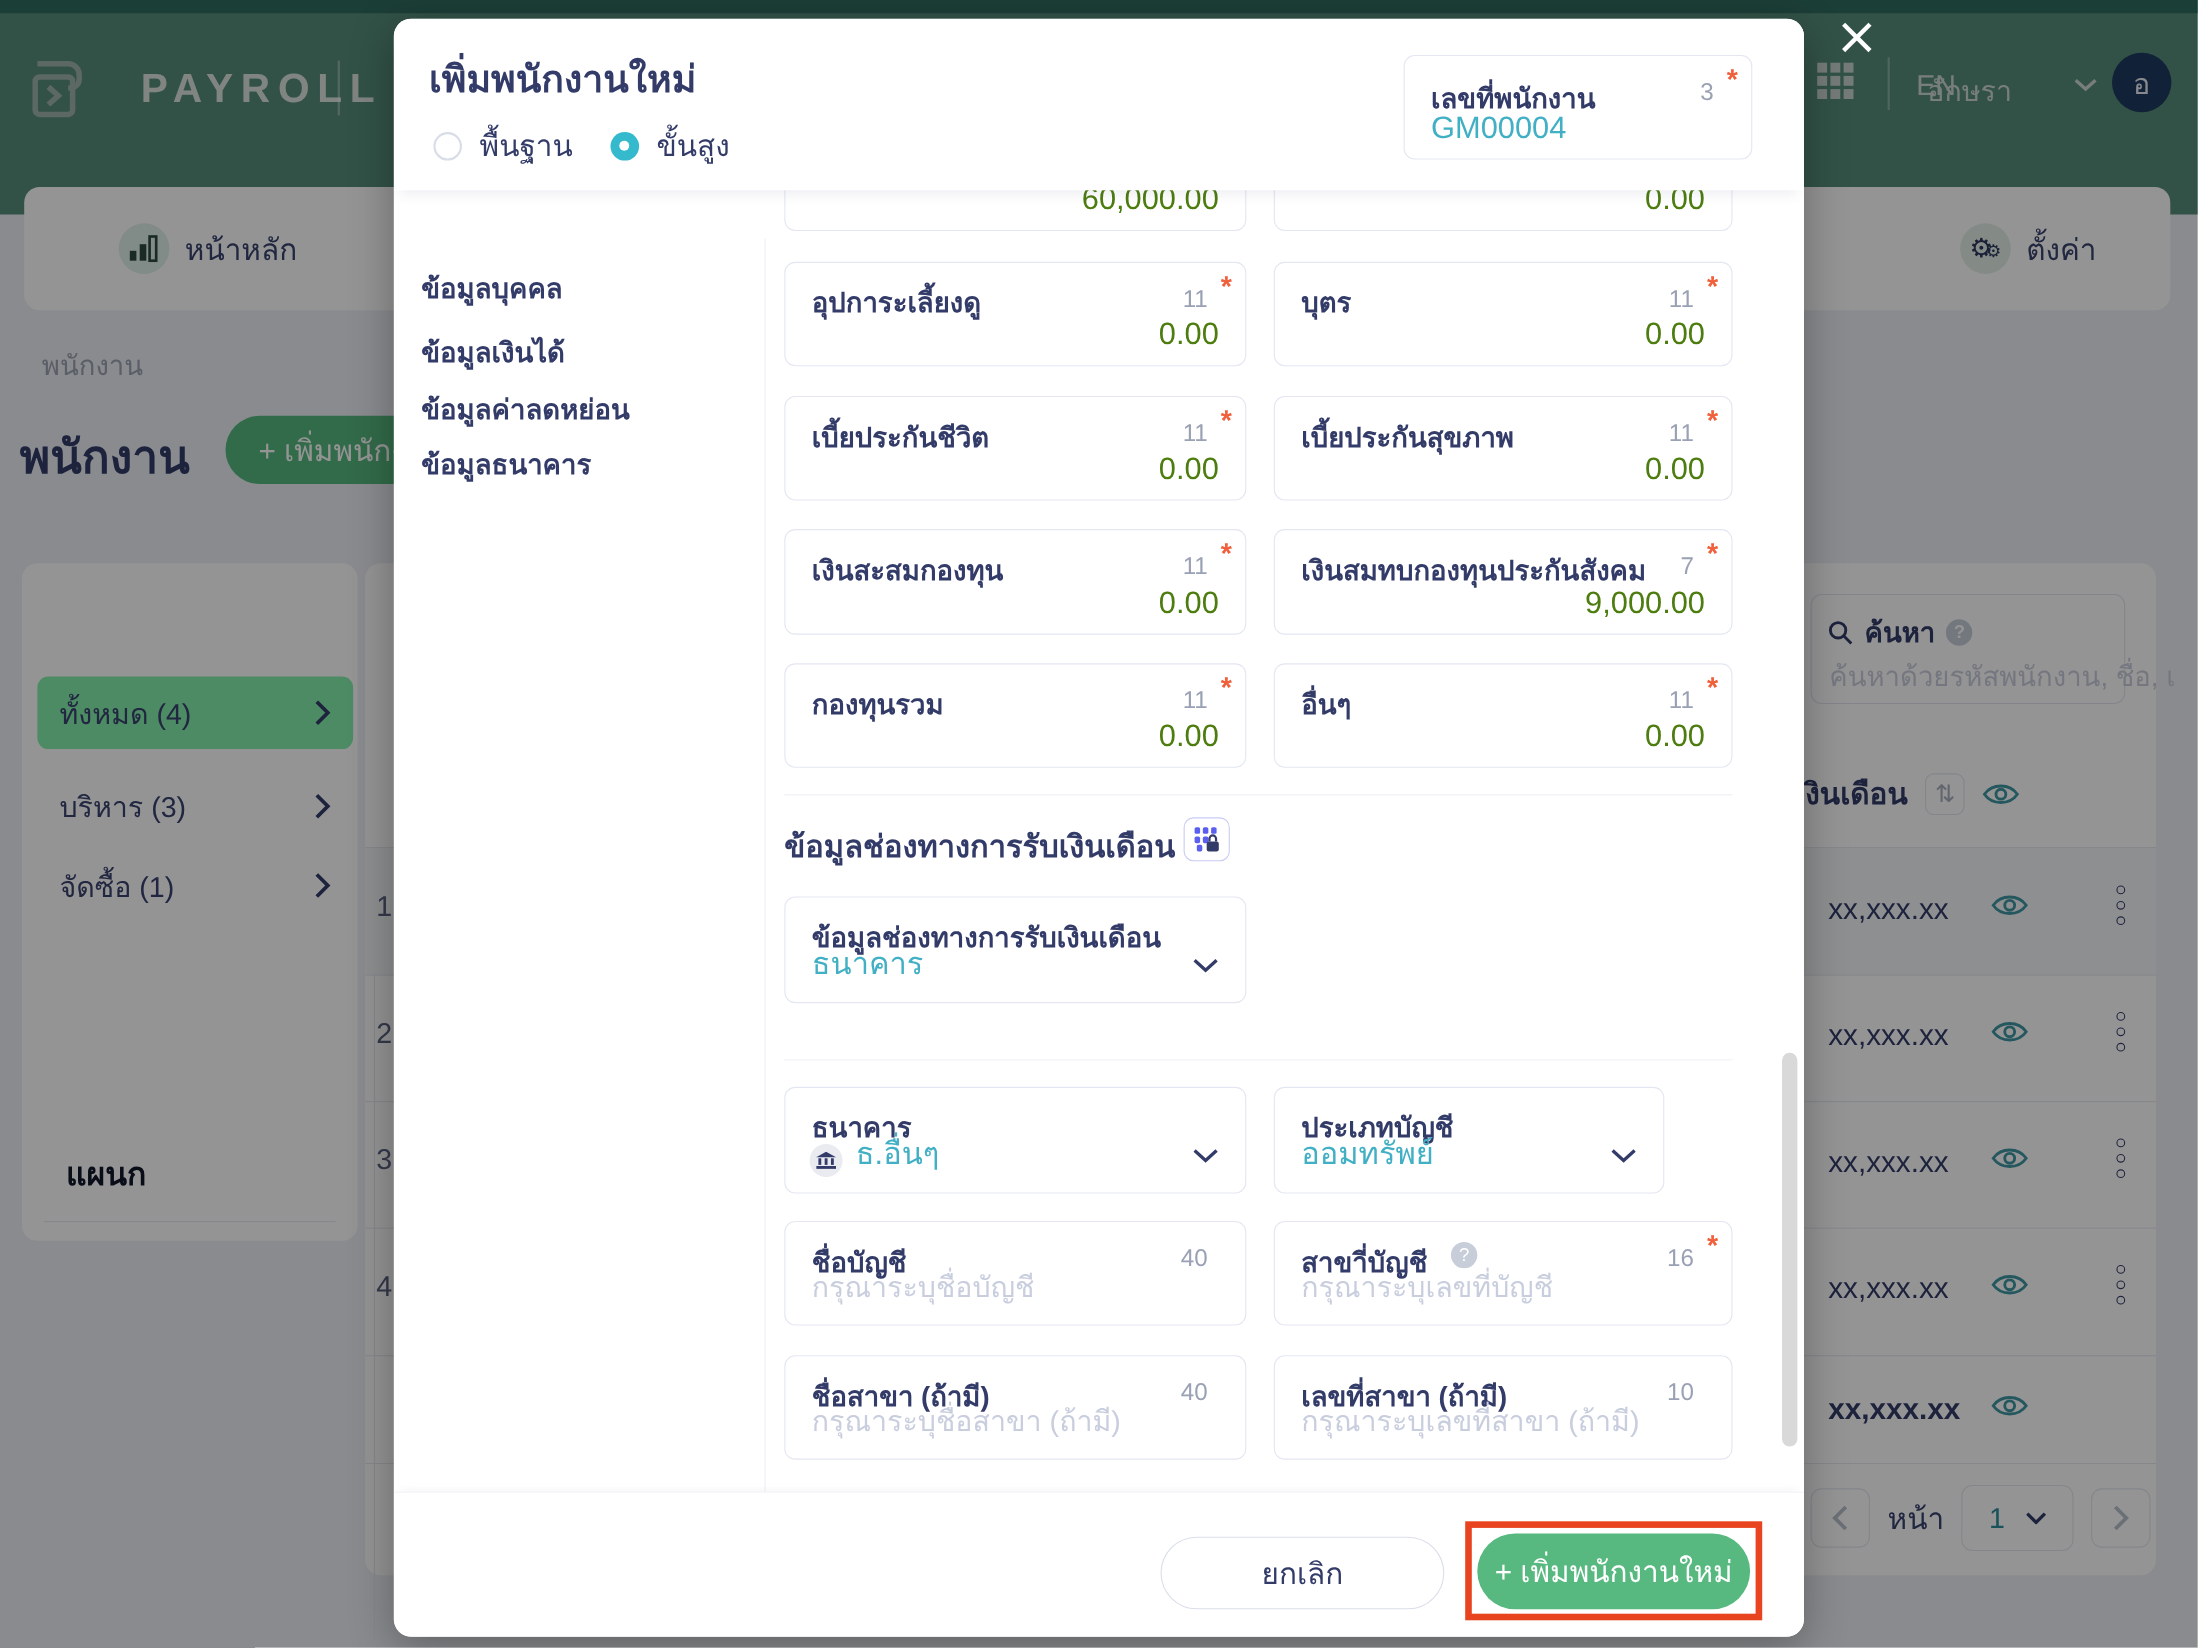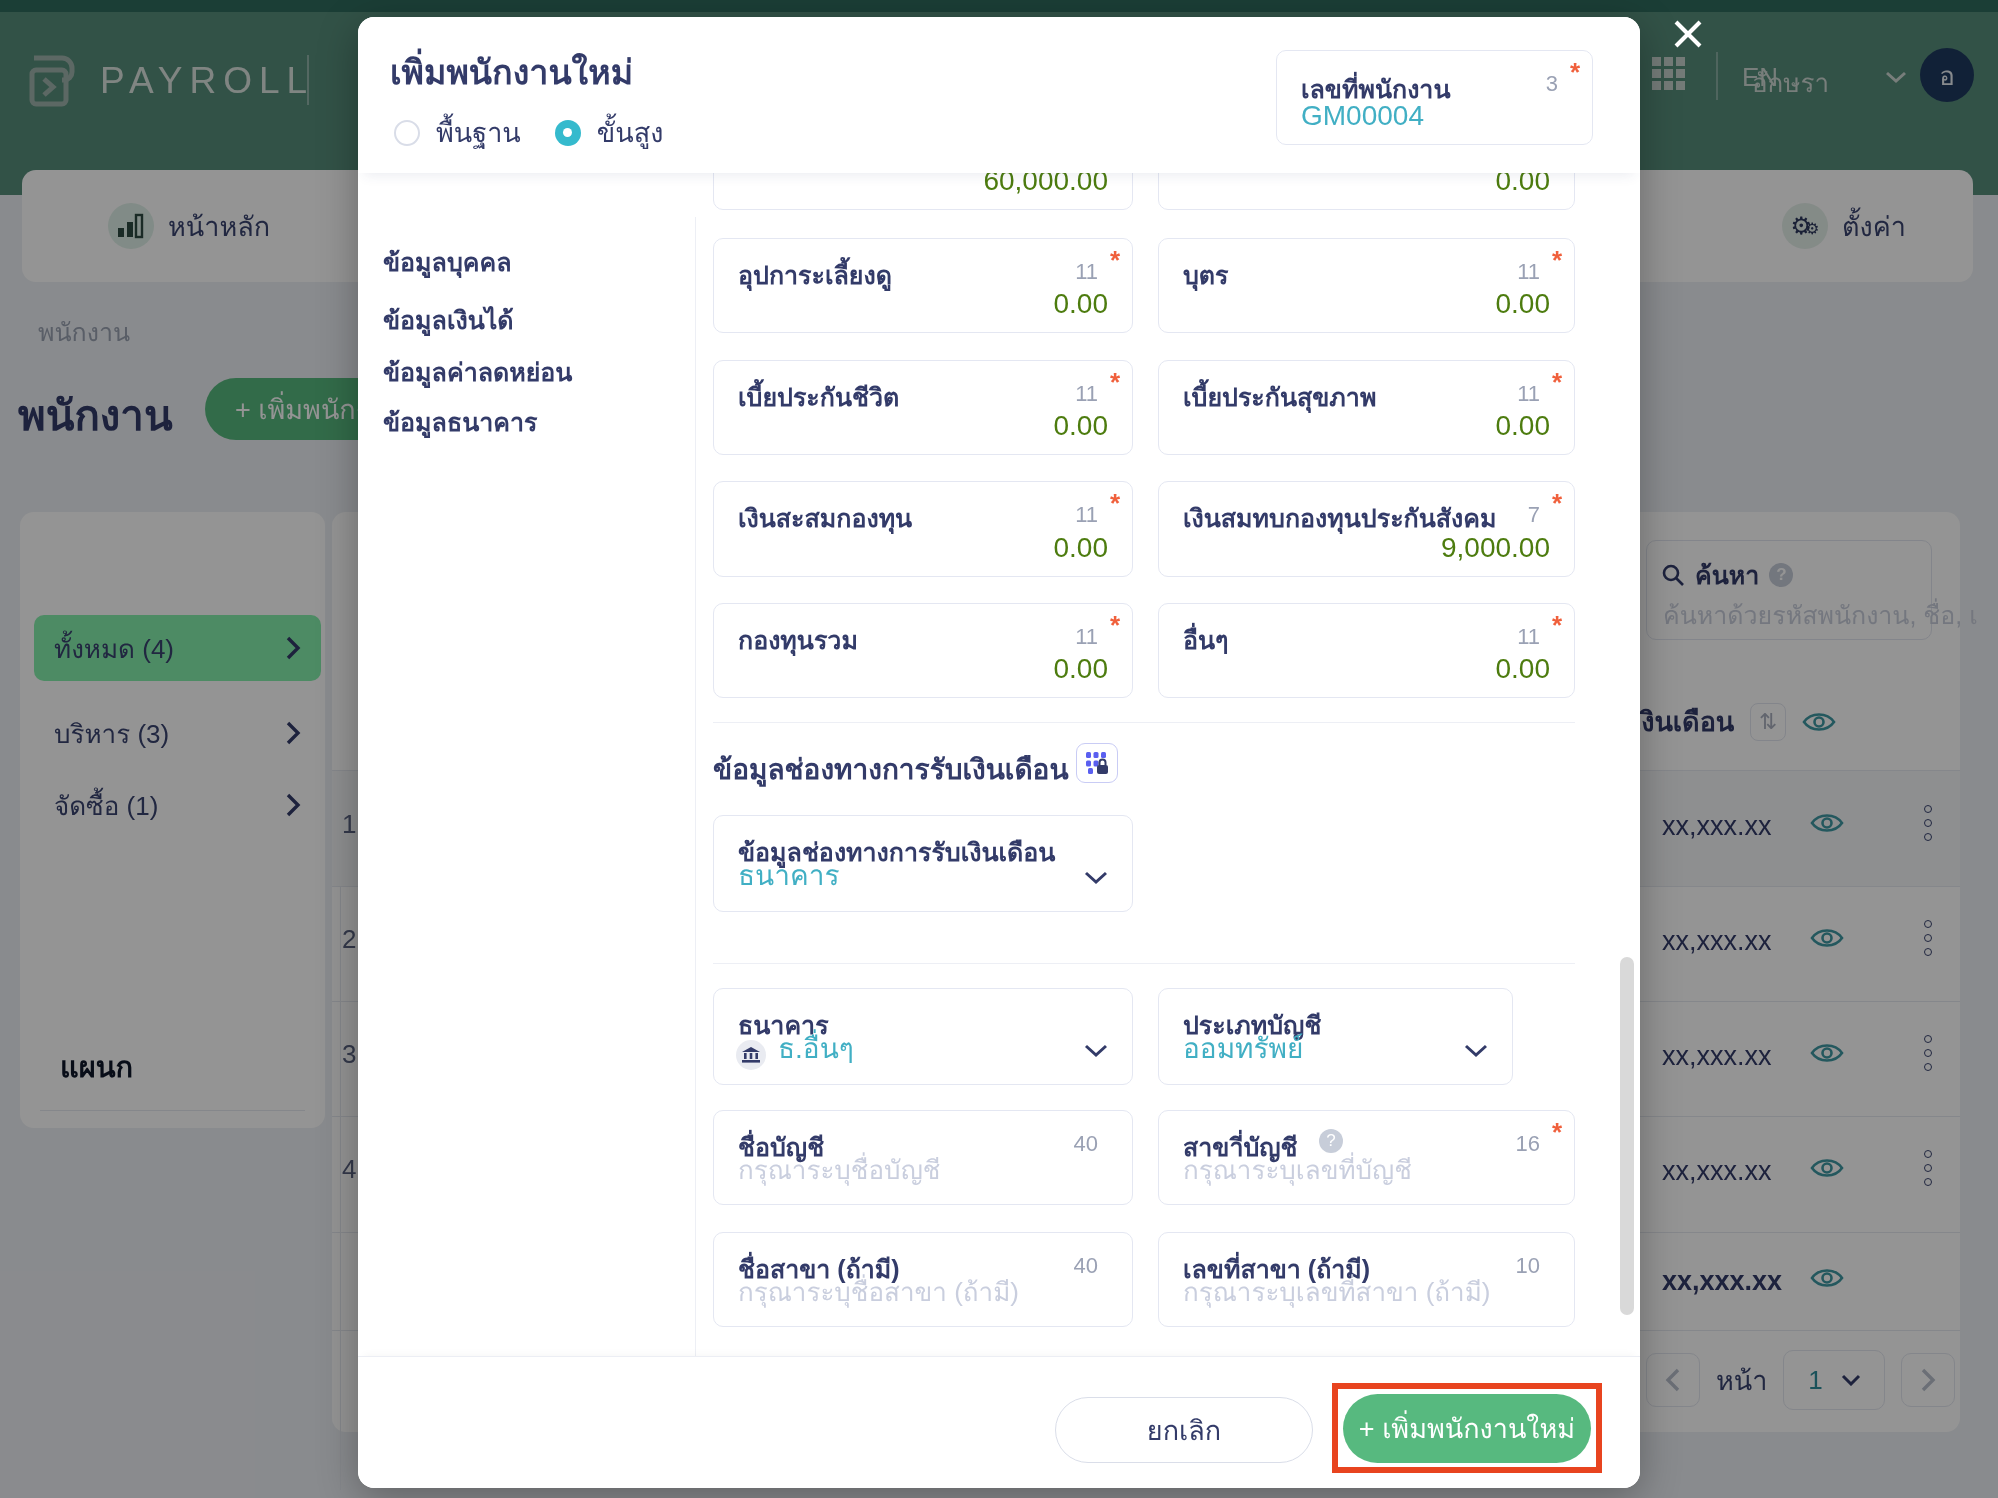--- a/index.html
+++ b/index.html
@@ -4,21 +4,21 @@
 <style>
   * { margin:0; padding:0; box-sizing:border-box; }
   html,body { width:1998px; height:1498px; overflow:hidden;
     font-family:"Liberation Sans","DejaVu Sans",sans-serif; }
   body { position:relative; background:#EDF0F4; color:#333B69; }
   .abs { position:absolute; }
 
   
   #bg-header { position:absolute; left:0; top:0; width:1998px; height:195px; background:#578D7B; }
   #bg-topstrip { position:absolute; left:0; top:0; width:1998px; height:12px; background:#2F6B5D; }
-  .logo-text { font-size:37px; letter-spacing:7px; color:#DCE6E1; font-weight:400; }
+  .logo-text { font-size:37px; letter-spacing:7px; color:#DCE6E1; font-weight:700;margin-left:28px; }
   .hdr-divider { position:absolute; width:2px; background:rgba(255,255,255,0.35); }
   .hdr-link { color:#CFDAD5; font-size:26px; }
   #avatar { position:absolute; left:1920px; top:48px; width:54px; height:54px; border-radius:50%;
     background:#1E3A5F; color:#E9EEF3; font-size:26px; display:flex; align-items:center; justify-content:center; }
   .app-grid { display:grid; grid-template-columns:repeat(3,9px); grid-template-rows:repeat(3,9px); gap:3px; }
   .app-grid span { background:#C8D4CF; }
 
   .card { position:absolute; background:#FFFFFF; border-radius:14px; }
   #tabbar { left:22px; top:170px; width:1951px; height:112px; }
   .tab { position:absolute; top:0; height:112px; display:flex; align-items:center; gap:14px; font-size:27px; color:#3A4470; }

